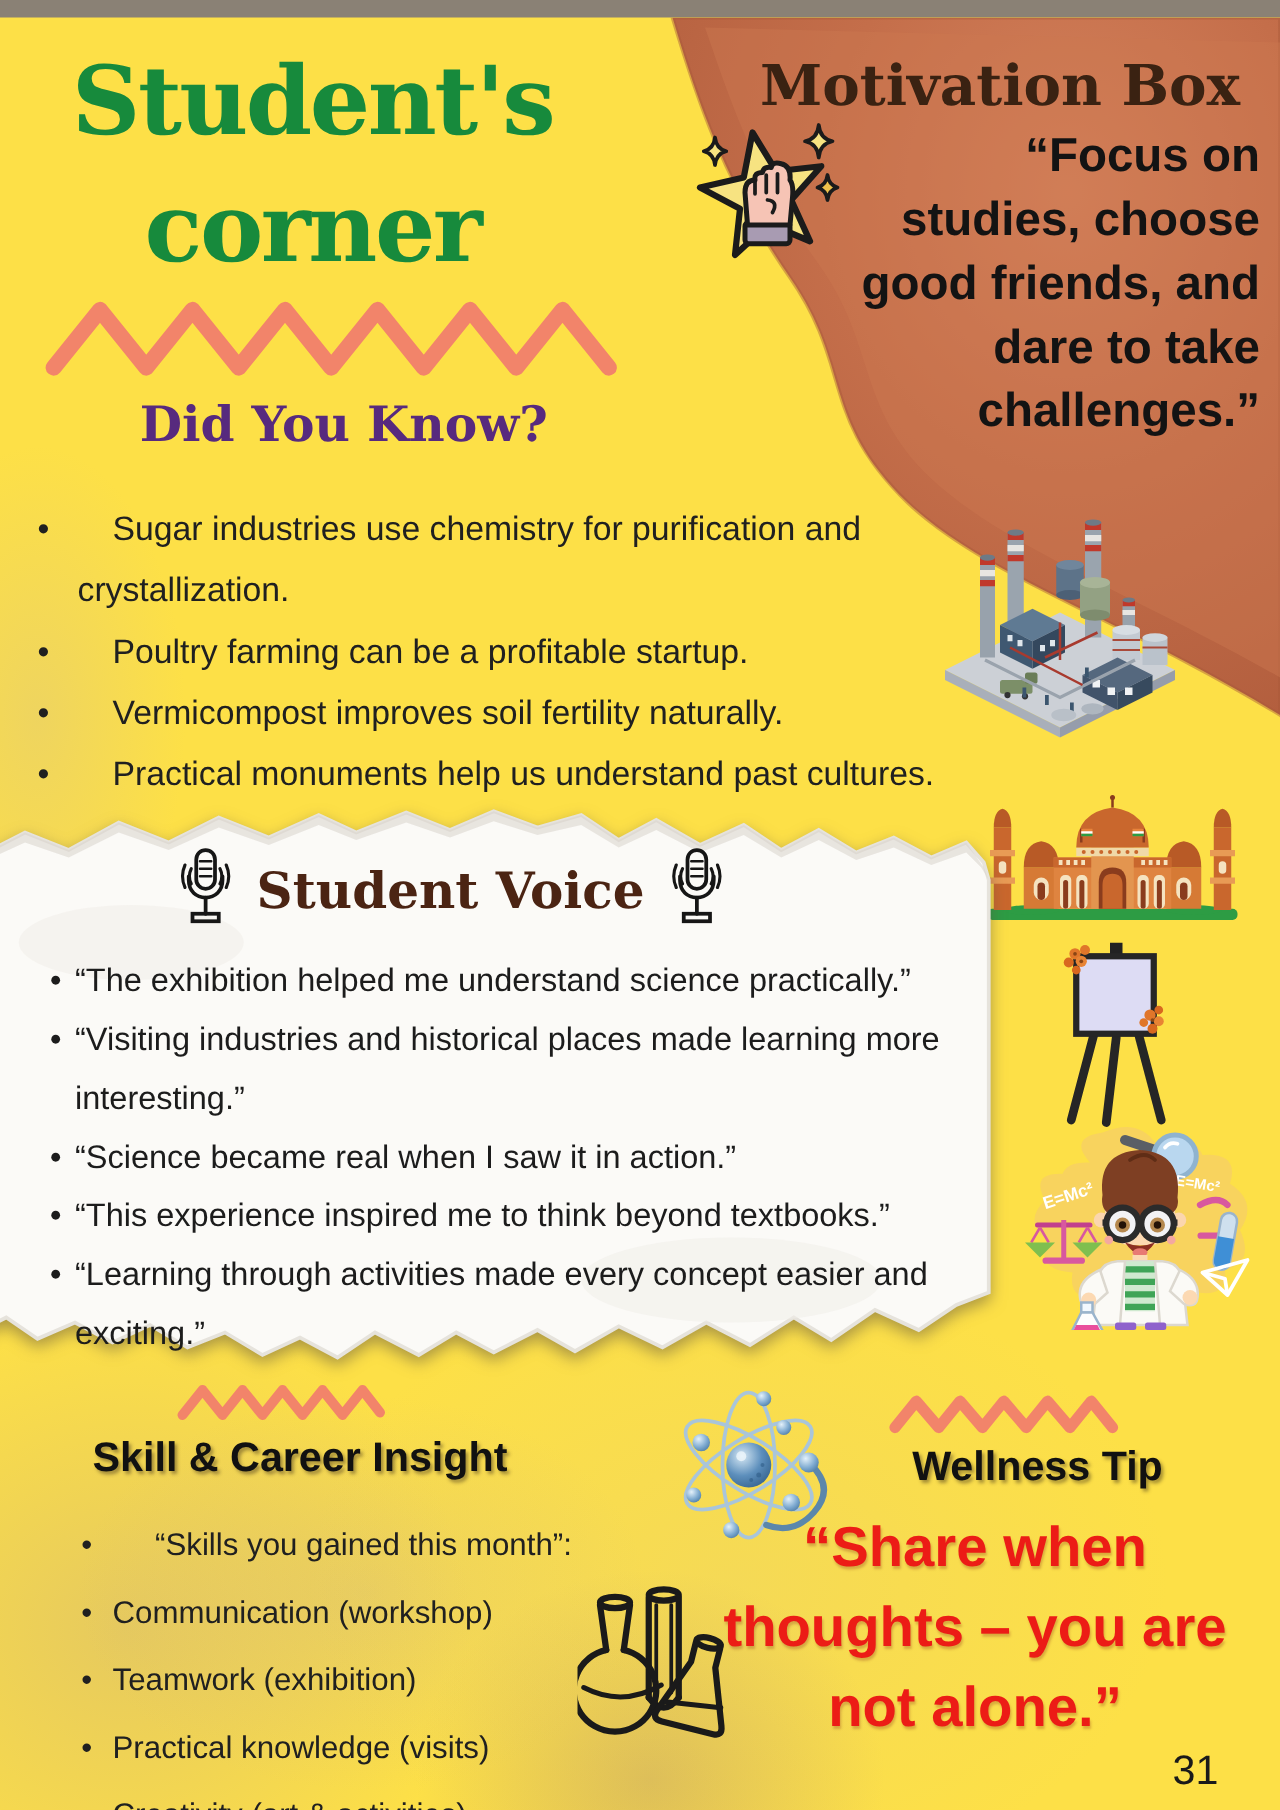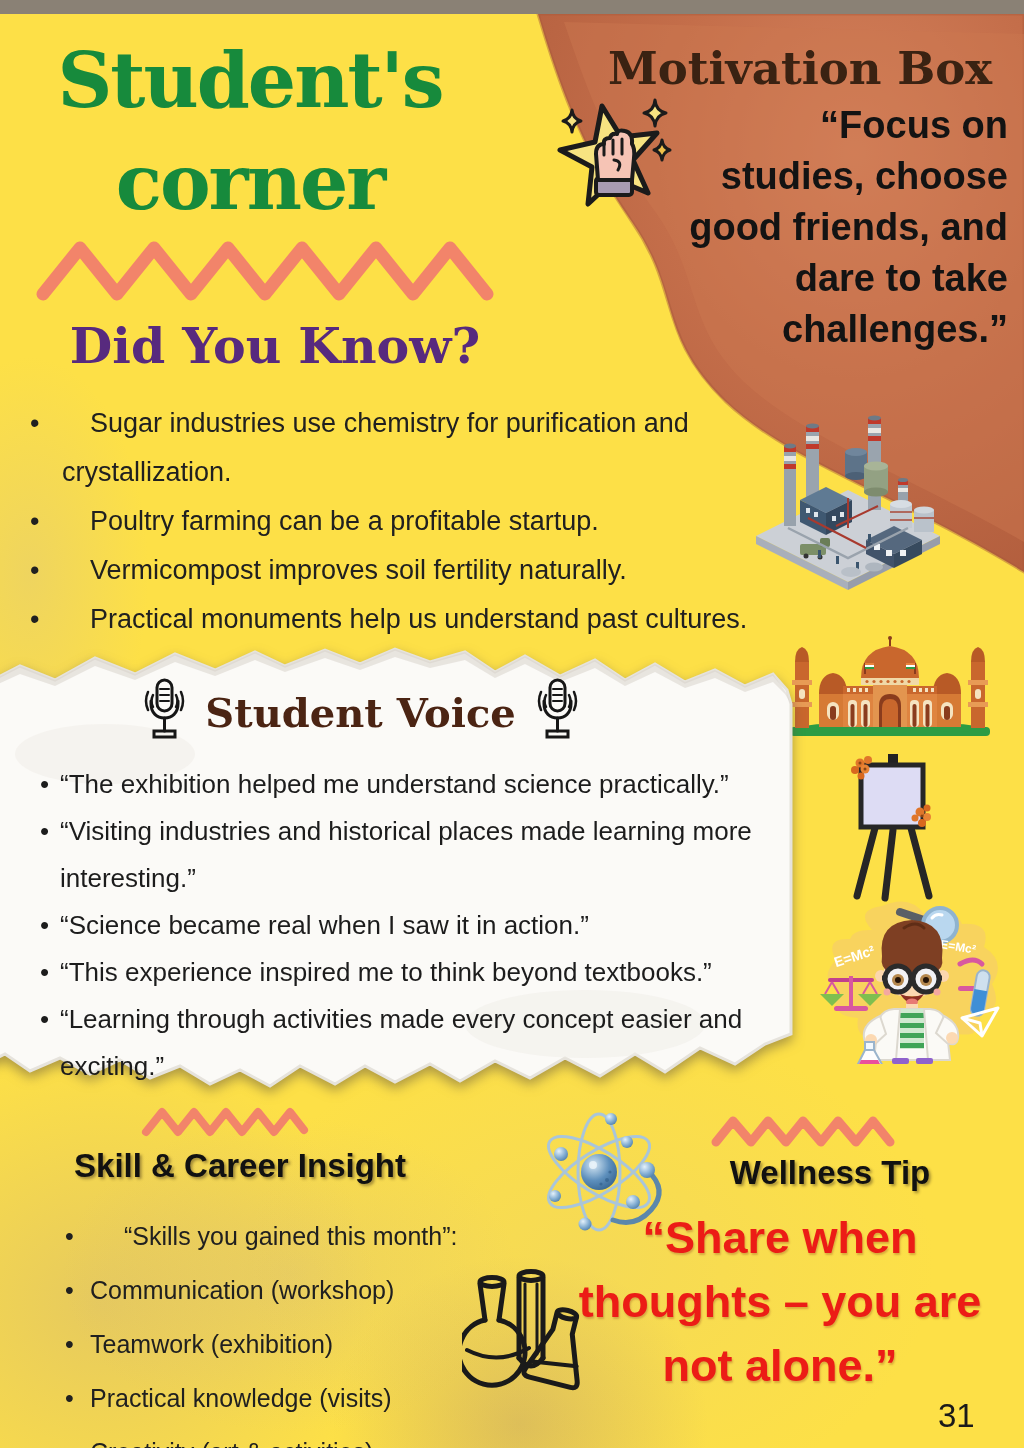--- a/index.html
+++ b/index.html
@@ -4,21 +4,21 @@
 <style>
   html,body{margin:0;padding:0;background:#8a8175;}
   #canvas{position:relative;width:1024px;height:1448px;margin:14px auto;background:#fde047;overflow:hidden;
           font-family:"Liberation Sans",sans-serif;color:#202020;}
   .abs{position:absolute;}
   .stain{position:absolute;border-radius:50%;pointer-events:none;}
 
   
   .fancy{font-family:"DejaVu Serif",serif;font-weight:bold;}
   .main-title{left:0;top:16px;width:500px;text-align:center;font-size:76px;line-height:102px;color:#178a3c;letter-spacing:-2px;}
-  .dyk-title{left:40px;top:303px;width:470px;text-align:center;font-size:49px;color:#572a7e;}
+  .dyk-title{left:40px;top:303px;width:470px;text-align:center;font-size:39px;color:#572a7e;}
   .mot-title{left:590px;top:28px;width:420px;text-align:center;font-size:45px;color:#3a2212;}
   .sv-title{font-size:40px;color:#4b2413;line-height:60px;}
 
   
   .mot-quote{left:600px;top:86px;width:408px;text-align:right;font-weight:bold;font-size:38px;line-height:51px;color:#131313;}
   .mot-quote div{white-space:nowrap;}
 
   
   ul.blist{list-style:none;margin:0;padding:0;}
   ul.blist li{position:relative;}

